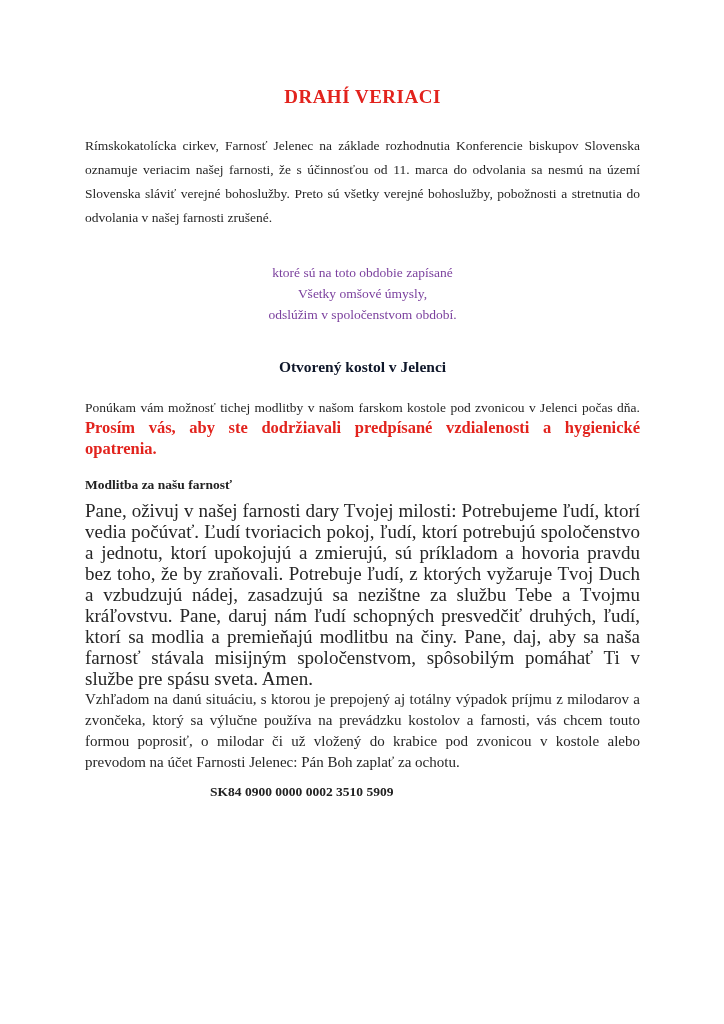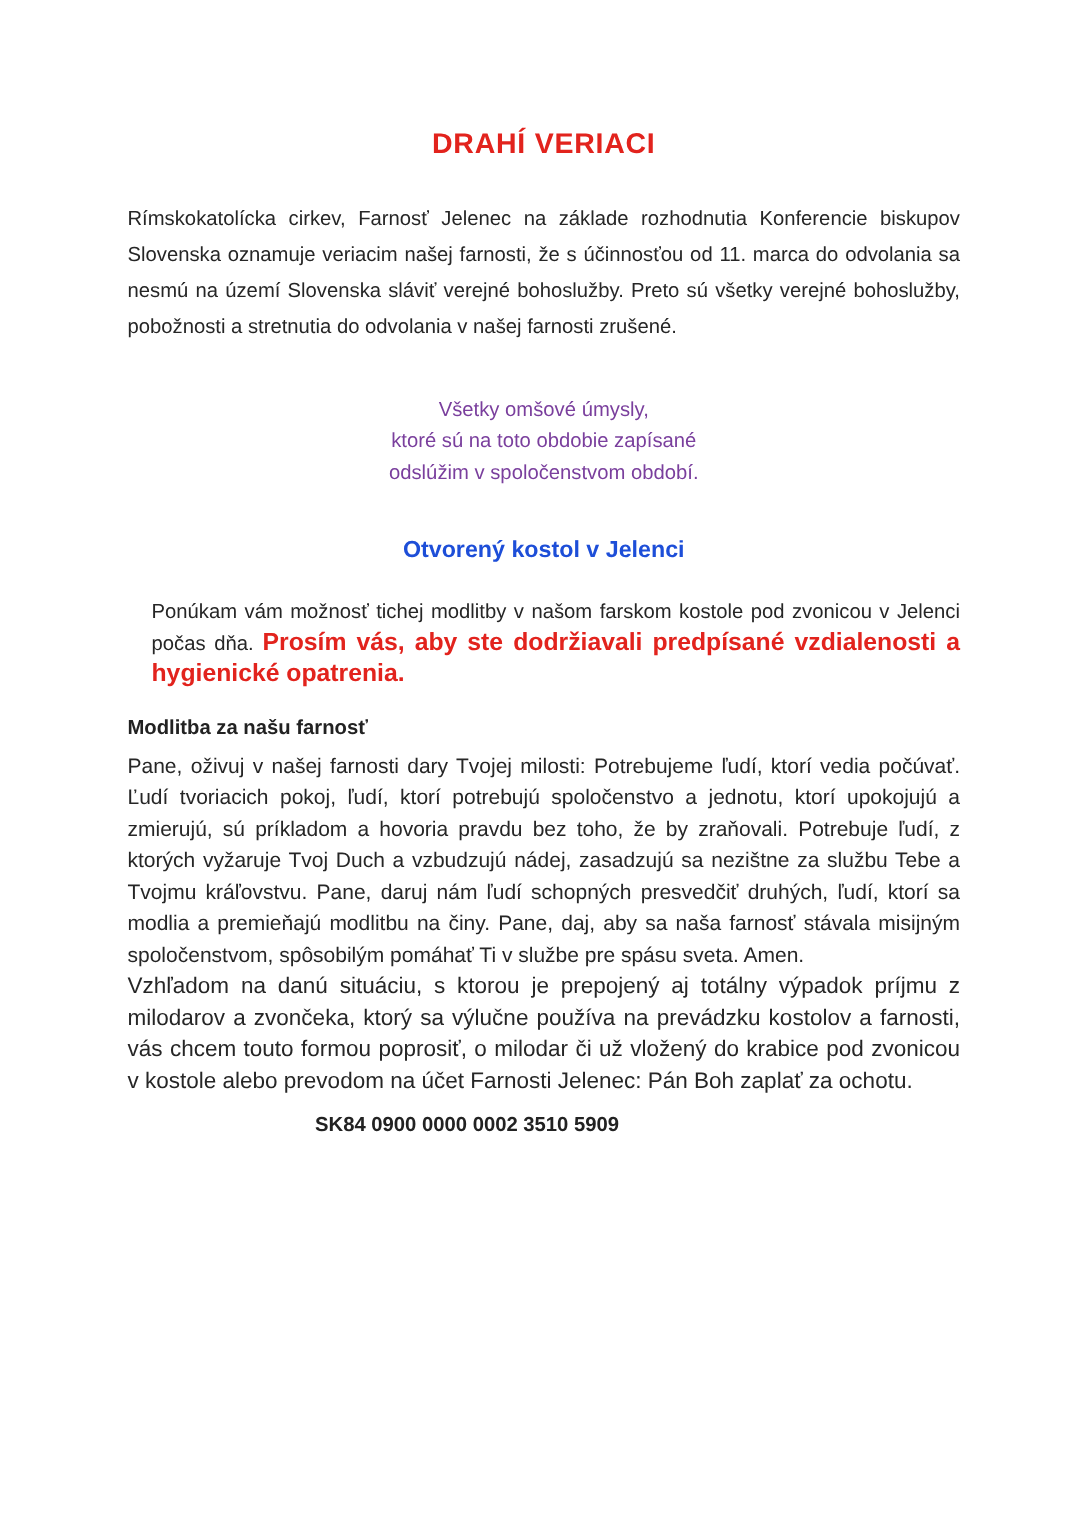--- a/index.html
+++ b/index.html
@@ -7,21 +7,21 @@
     padding: 0;
     background: #ffffff;
   }
   .page {
     position: relative;
     width: 692px;
     height: 1024px;
     background: #ffffff;
     box-sizing: border-box;
     padding: 86px 52px 0 85px;
-    font-family: Liberation Sans, sans-serif;
+    font-family: Liberation Serif, serif;
     color: #262626;
     overflow: hidden;
   }
   .doc-title {
     margin: 0;
     text-align: center;
     font-size: 19px;
     line-height: 22px;
     font-weight: bold;
     color: #e2231d;
@@ -39,43 +39,43 @@
     color: #7a3f9d;
     font-size: 13.5px;
     line-height: 21px;
   }
   .section-heading {
     margin: 32px 0 4px 0;
     text-align: center;
     font-size: 15.5px;
     line-height: 20px;
     font-weight: bold;
-    color: #1d4ed8;
+    color: #0f172a;
   }
   .open-church-para {
-    margin: 21px 0 0 16px;
+    margin: 21px 0 0 0;
     font-size: 13.5px;
     line-height: 20px;
     text-align: justify;
   }
   .red-emphasis {
     color: #e2231d;
     font-weight: bold;
     font-size: 16.5px;
   }
   .sub-heading {
     margin: 15px 0 4px 0;
     font-size: 13.5px;
     line-height: 20px;
     font-weight: bold;
     color: #222222;
   }
   .prayer-para {
     margin: 5px 0 0 0;
-    font-size: 14px;
+    font-size: 19px;
     line-height: 21px;
     text-align: justify;
   }
   .prosba-heading {
     margin: 6px 0 0 0;
     font-size: 14px;
     line-height: 19px;
     font-weight: bold;
     color: #e2231d;
   }
@@ -96,22 +96,22 @@
 </head>
 <body>
 
 <div class="page">
 
   <h1 class="doc-title">DRAHÍ VERIACI</h1>
 
   <p class="intro-para">Rímskokatolícka cirkev, Farnosť Jelenec na základe rozhodnutia Konferencie biskupov Slovenska oznamuje veriacim našej farnosti, že s účinnosťou od 11. marca do odvolania sa nesmú na území Slovenska sláviť verejné bohoslužby. Preto sú všetky verejné bohoslužby, pobožnosti a stretnutia do odvolania v našej farnosti zrušené.</p>
 
   <div class="notice-block">
+    <div>ktoré sú na toto obdobie zapísané</div>
     <div>Všetky omšové úmysly,</div>
-    <div>ktoré sú na toto obdobie zapísané</div>
     <div>odslúžim v spoločenstvom období.</div>
   </div>
 
   <h2 class="section-heading">Otvorený kostol v Jelenci</h2>
 
   <p class="open-church-para"><span>Ponúkam vám možnosť tichej modlitby v našom farskom kostole pod zvonicou v Jelenci počas dňa. </span><span class="red-emphasis">Prosím vás, aby ste dodržiavali predpísané vzdialenosti a hygienické opatrenia.</span></p>
 
   <h3 class="sub-heading">Modlitba za našu farnosť</h3>
 
   <p class="prayer-para">Pane, oživuj v našej farnosti dary Tvojej milosti: Potrebujeme ľudí, ktorí vedia počúvať. Ľudí tvoriacich pokoj, ľudí, ktorí potrebujú spoločenstvo a jednotu, ktorí upokojujú a zmierujú, sú príkladom a hovoria pravdu bez toho, že by zraňovali. Potrebuje ľudí, z ktorých vyžaruje Tvoj Duch a vzbudzujú nádej, zasadzujú sa nezištne za službu Tebe a Tvojmu kráľovstvu. Pane, daruj nám ľudí schopných presvedčiť druhých, ľudí, ktorí sa modlia a premieňajú modlitbu na činy. Pane, daj, aby sa naša farnosť stávala misijným spoločenstvom, spôsobilým pomáhať Ti v službe pre spásu sveta. Amen.</p>

